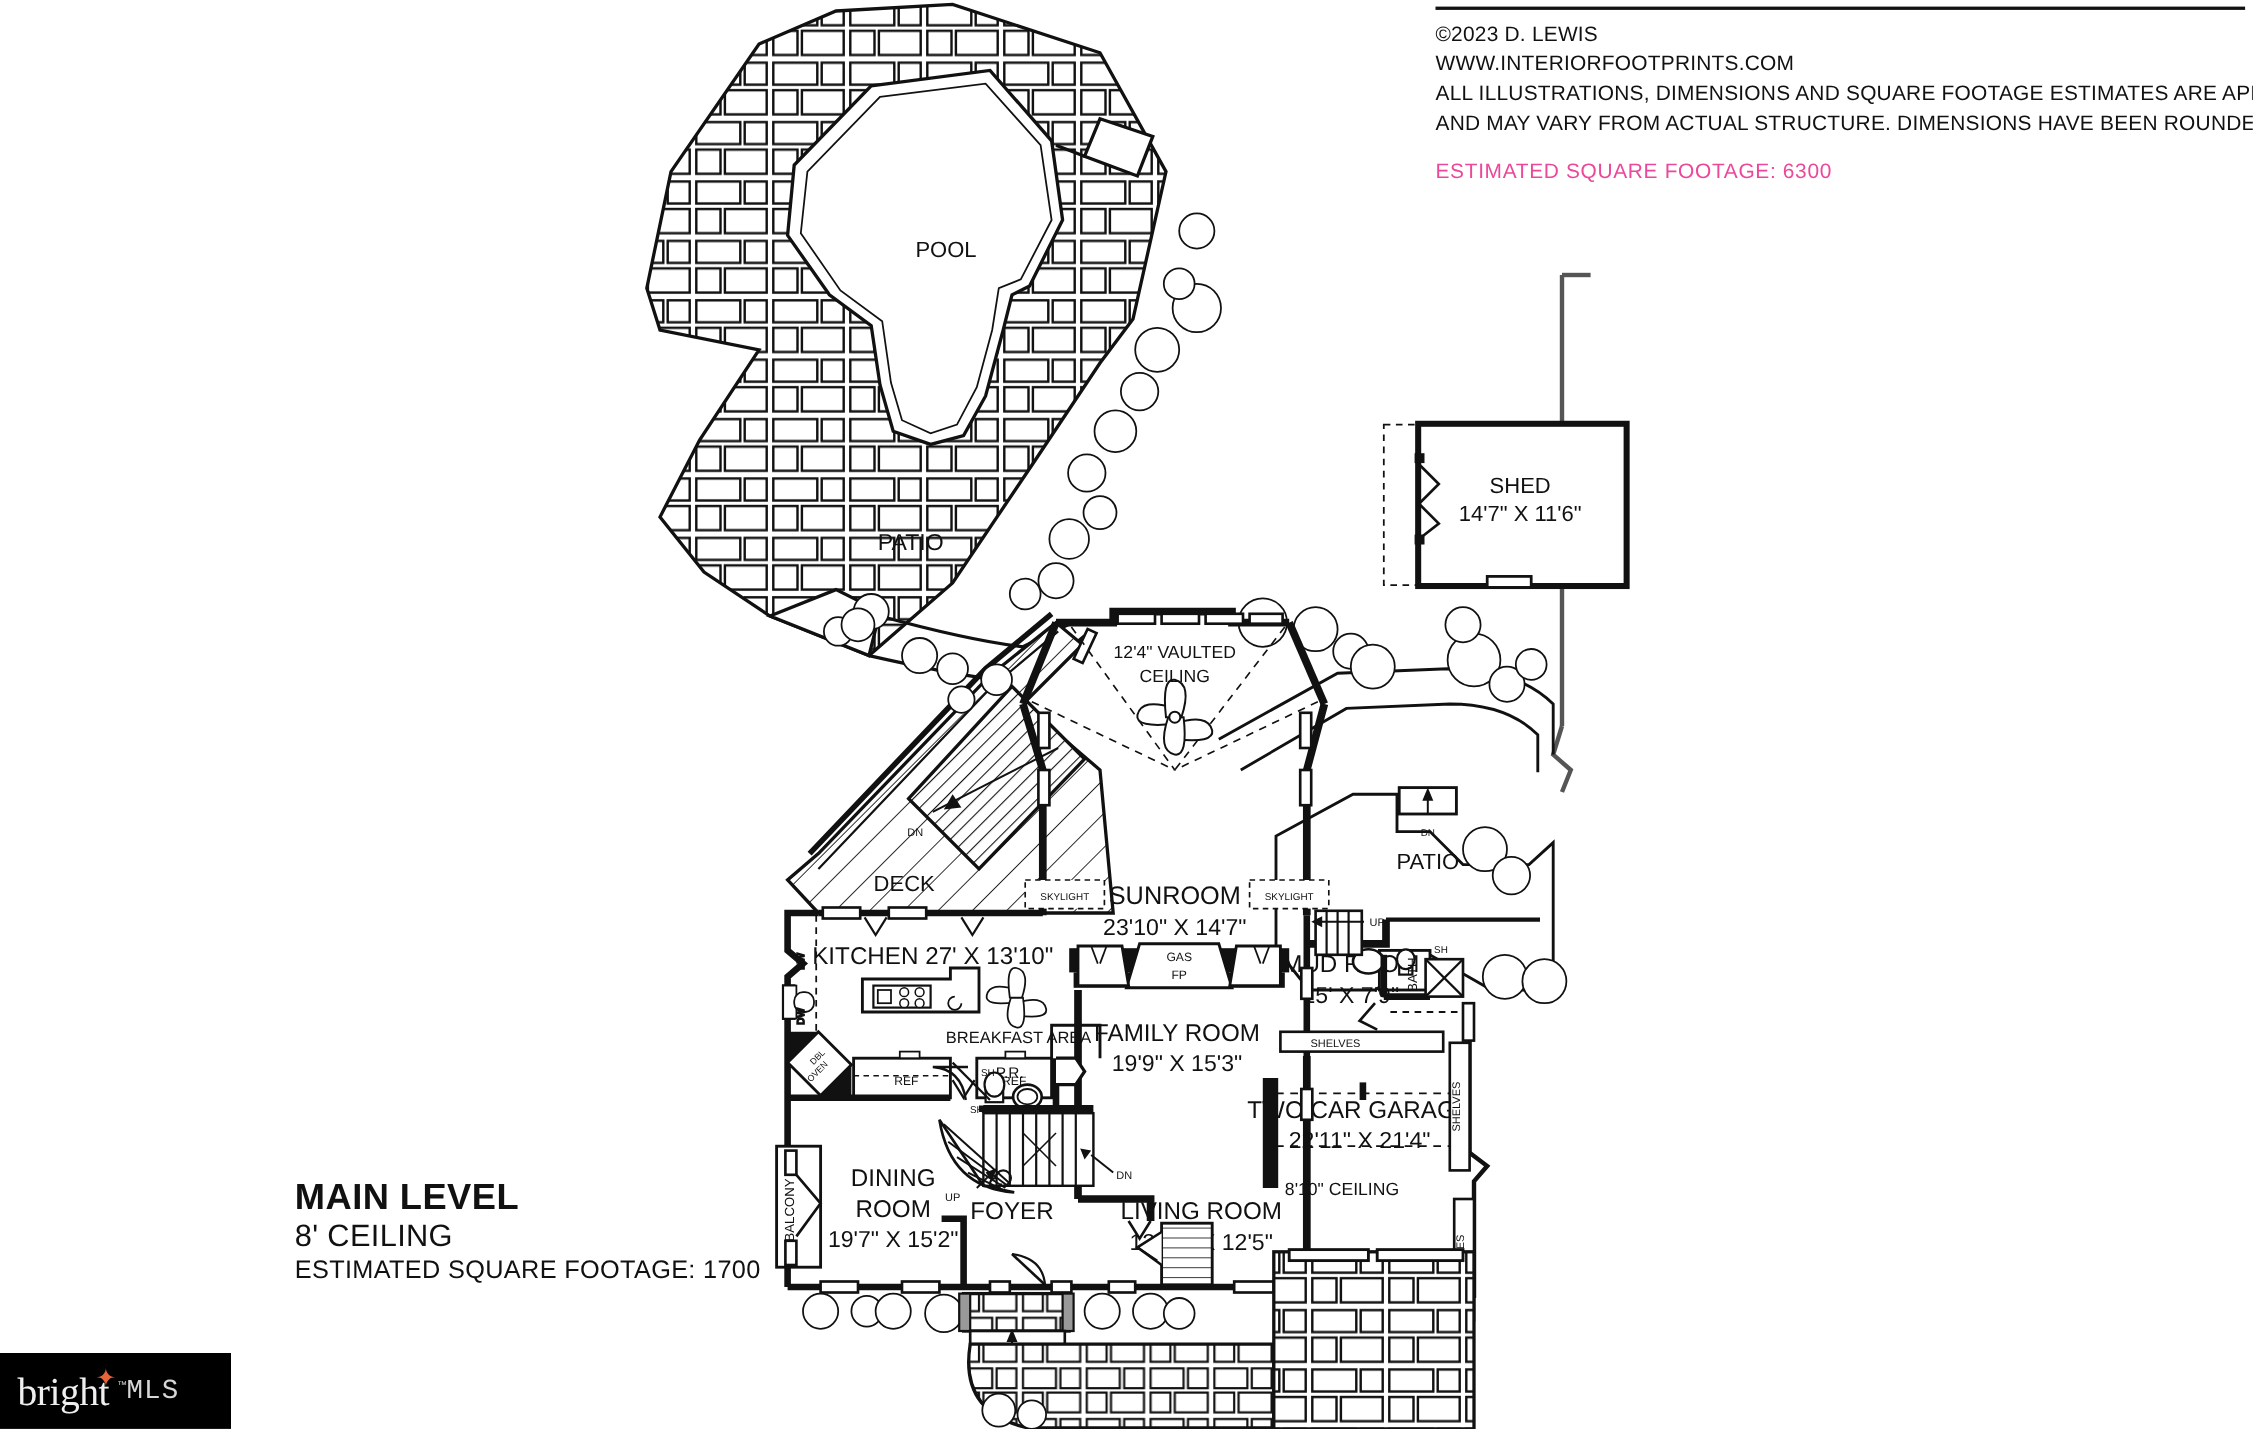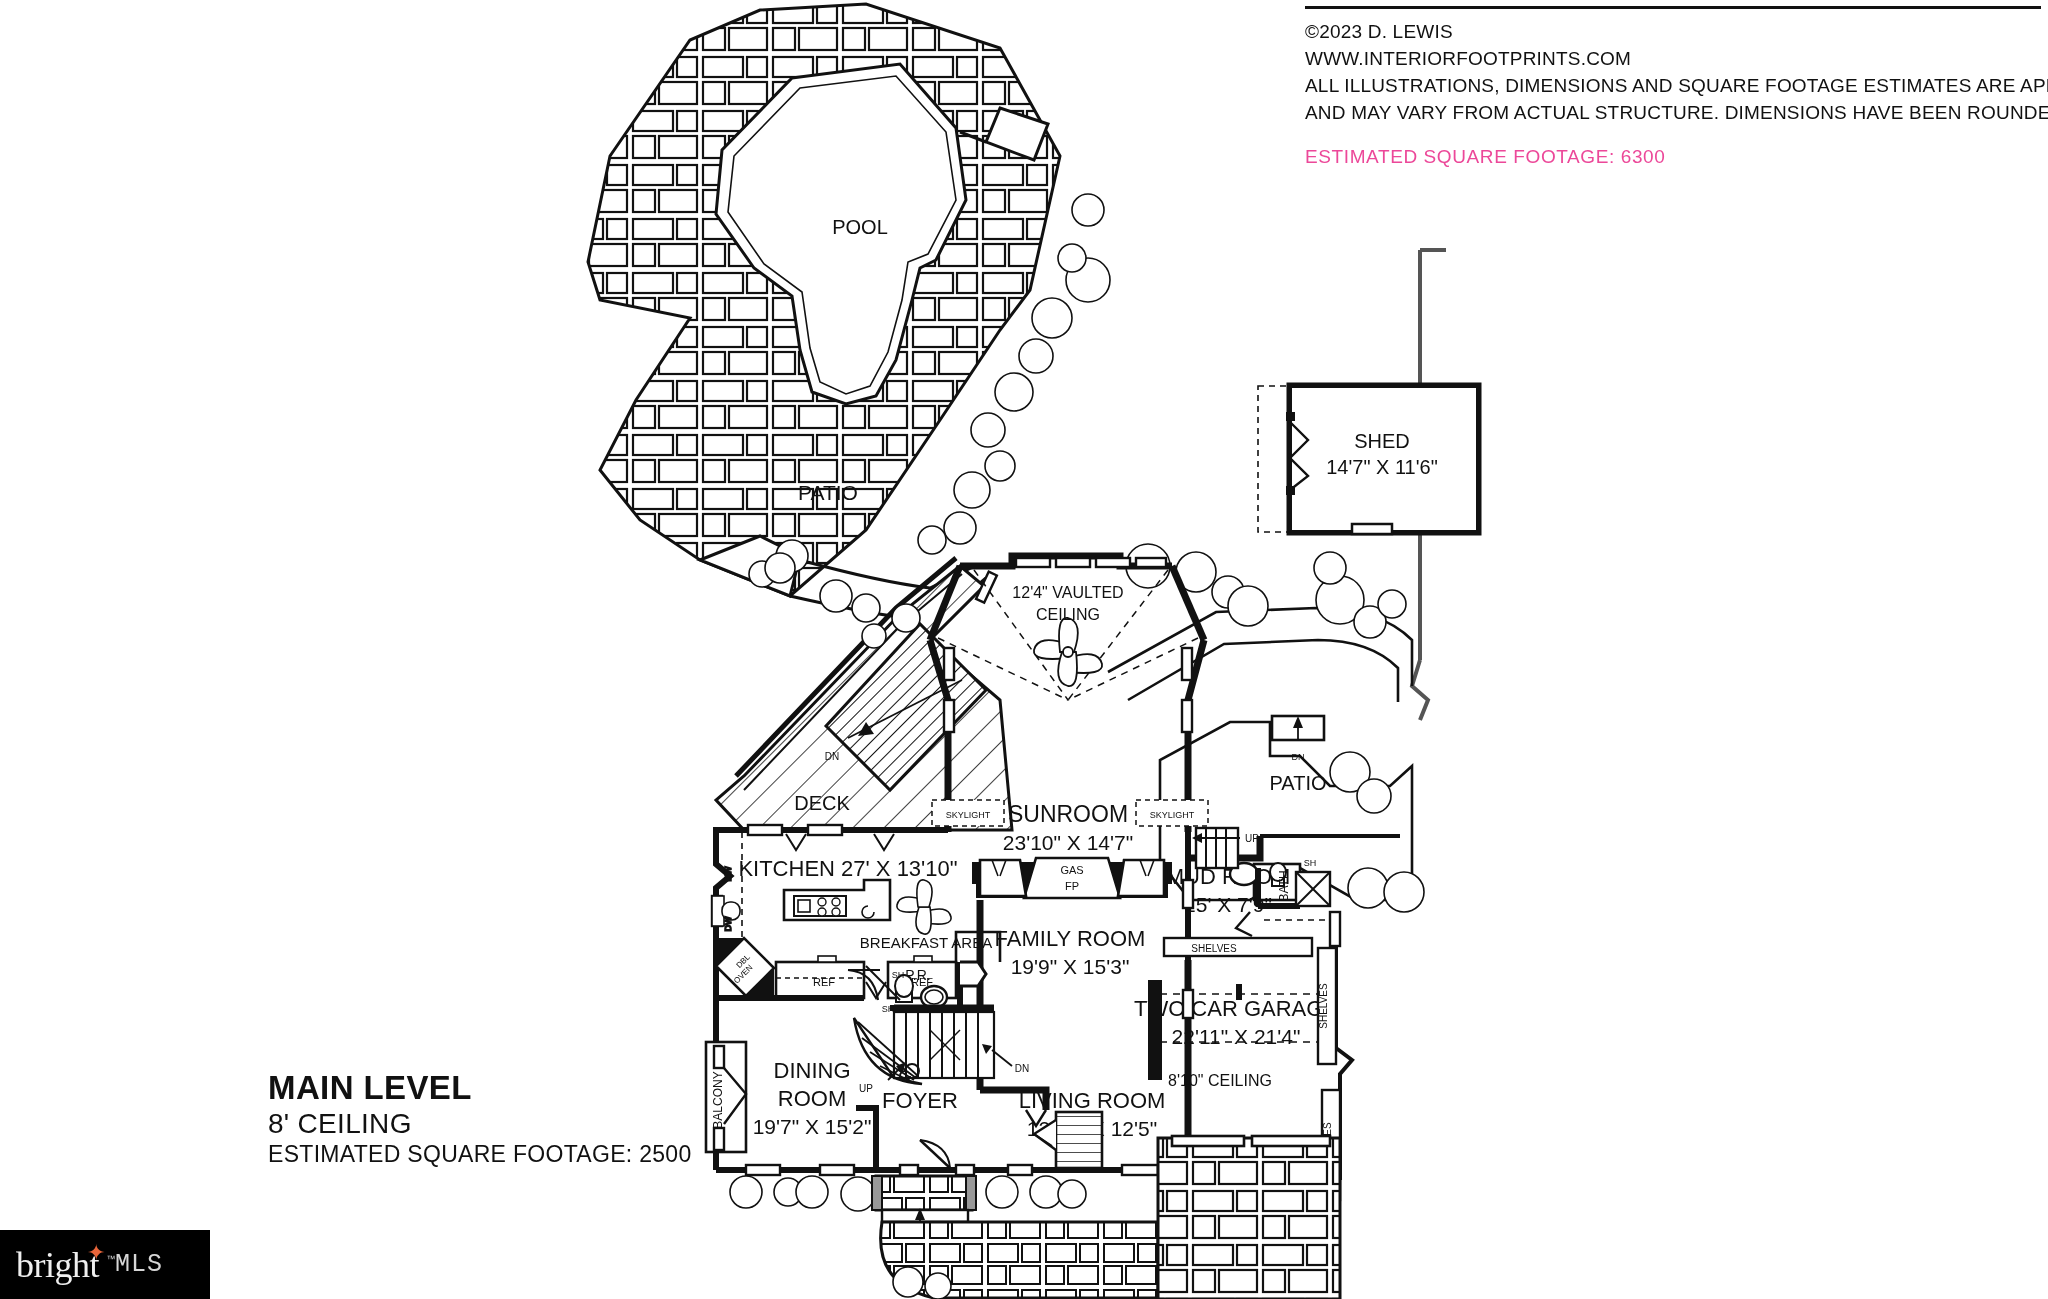--- a/index.html
+++ b/index.html
@@ -665,21 +665,21 @@
   <div class="header-line">©2023 D. LEWIS</div>
   <div class="header-line">WWW.INTERIORFOOTPRINTS.COM</div>
   <div class="header-line">ALL ILLUSTRATIONS, DIMENSIONS AND SQUARE FOOTAGE ESTIMATES ARE APPROXIMATE</div>
   <div class="header-line">AND MAY VARY FROM ACTUAL STRUCTURE. DIMENSIONS HAVE BEEN ROUNDED.</div>
   <div id="header-sqft">ESTIMATED SQUARE FOOTAGE: 6300</div>
 </div>
 
 <div id="level-block">
   <div id="level-title">MAIN LEVEL</div>
   <div id="level-ceiling">8' CEILING</div>
-  <div id="level-sqft">ESTIMATED SQUARE FOOTAGE: 2500</div>
+  <div id="level-sqft">ESTIMATED SQUARE FOOTAGE: 1700</div>
 </div>
 
 <div id="mls-watermark">
   <span id="mls-bright">
     <span>bright</span>
     <span id="mls-star">✦</span>
     <span id="mls-tm">™</span>
   </span>
   <span id="mls-label">MLS</span>
 </div>

